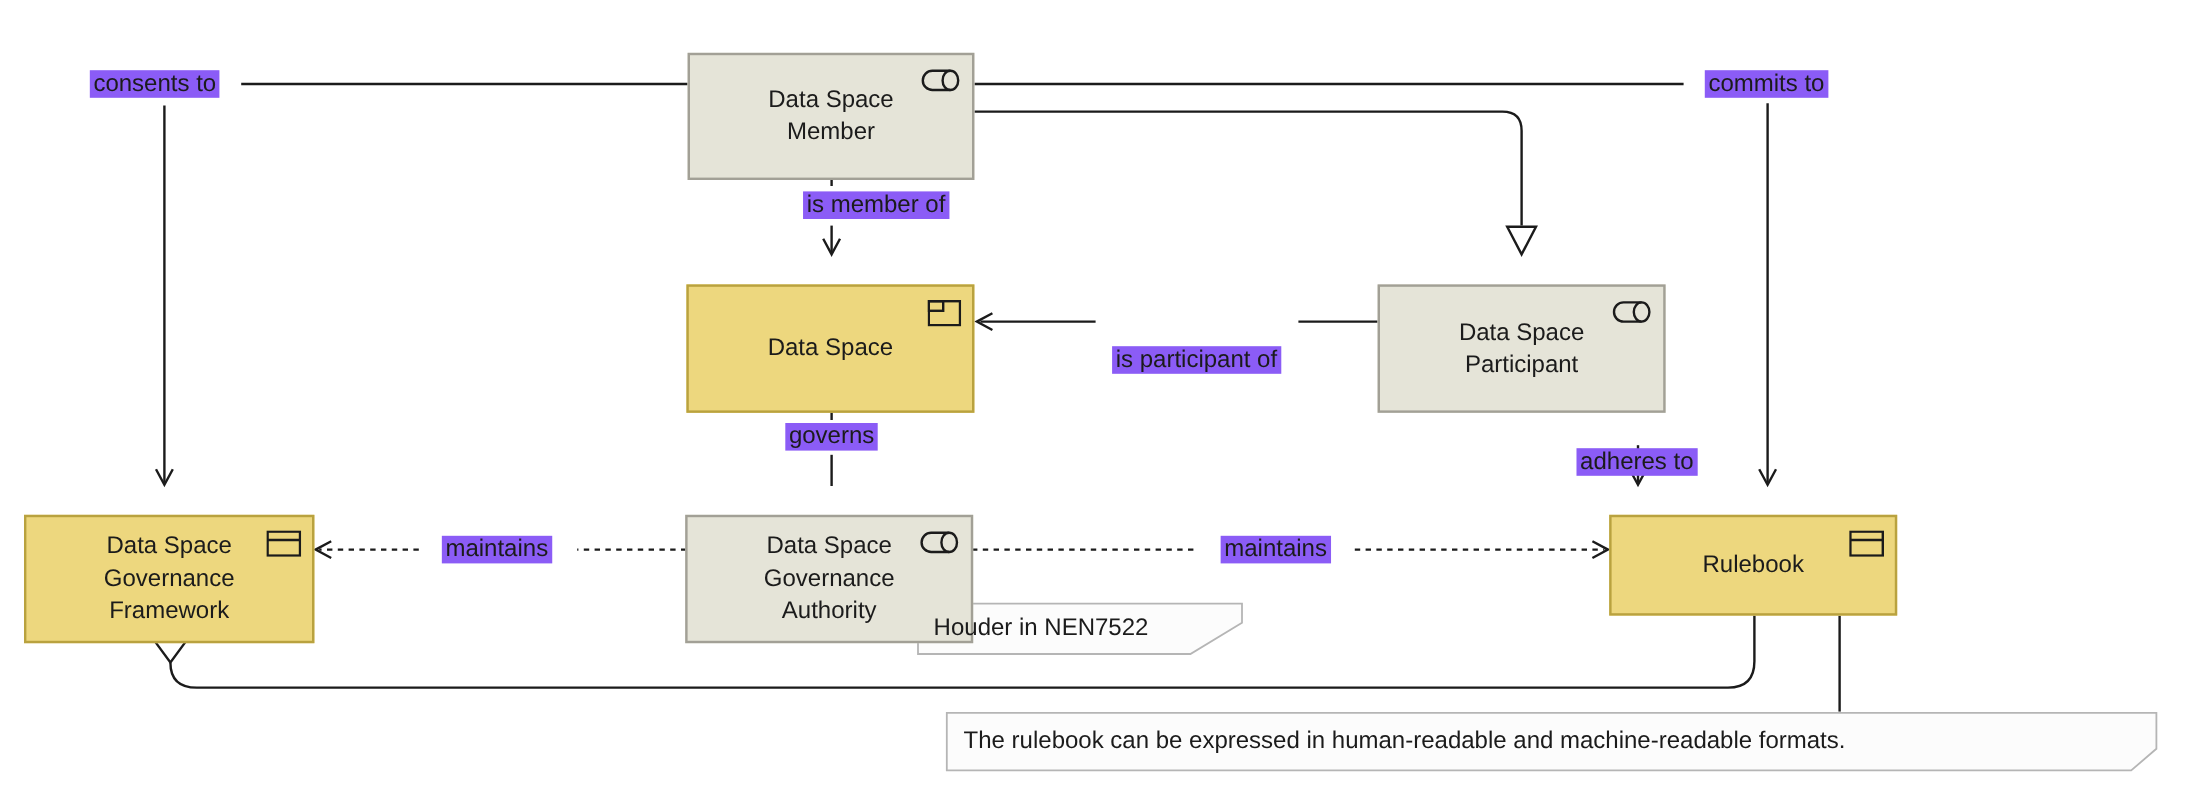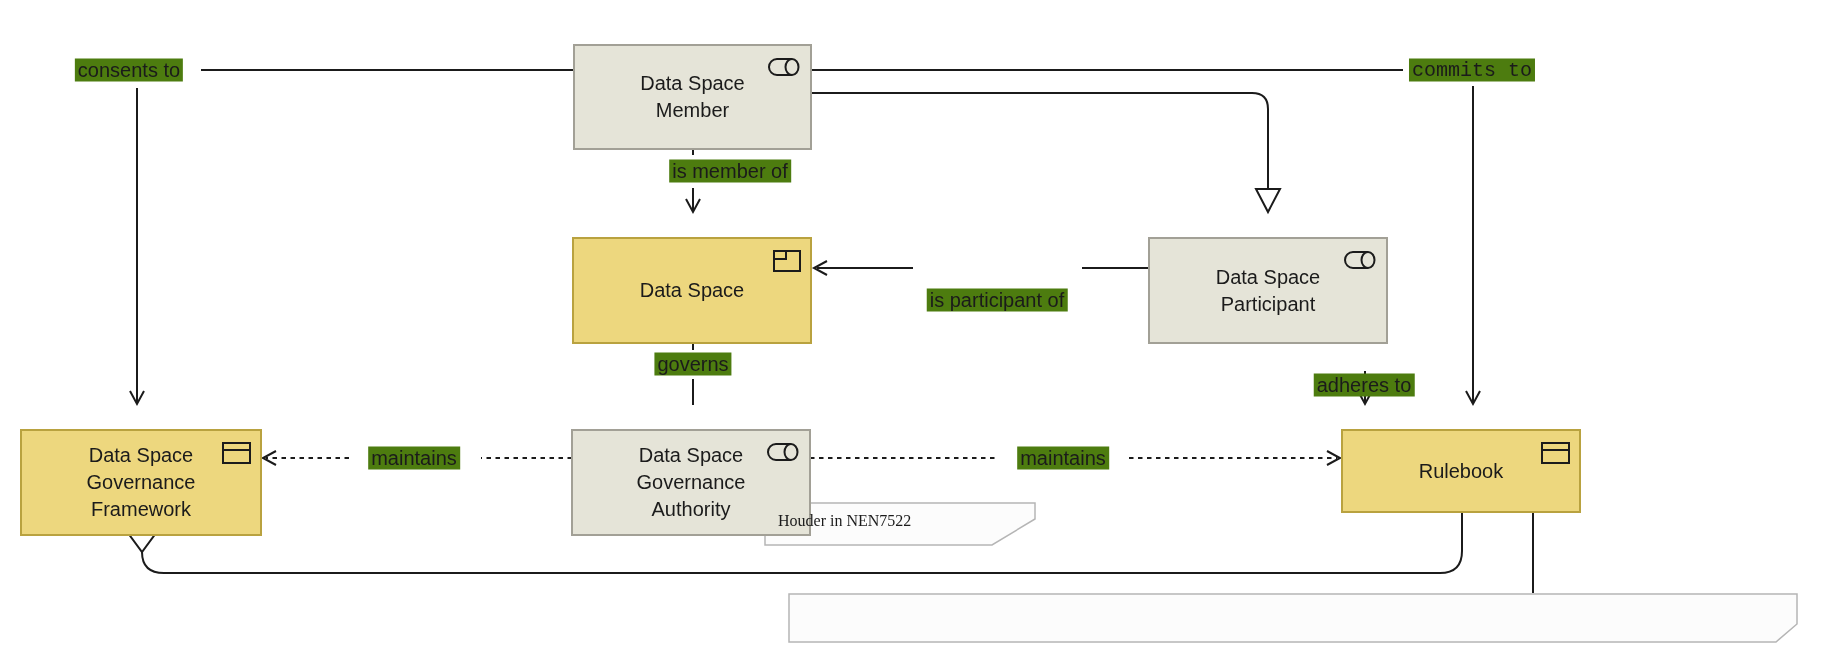--- a/index.html
+++ b/index.html
@@ -21,25 +21,25 @@
     white-space:pre-line;
     margin-top:24px;
   }
   .node-gray{background:#e5e4d8;border:2px solid #a2a096;}
   .node-yellow{background:#edd77e;border:2px solid #b9a23f;}
   .node-icon{position:absolute;right:9px;top:11px;}
   .edge-label{
     position:absolute;
     transform:translate(-50%,-50%);
     font-size:20px;white-space:nowrap;
-    background:#4d7c0f;padding:0 3px;
+    background:#8b5cf6;padding:0 3px;
   }
   .note-text{
     position:absolute;
-    font-size:16px;white-space:nowrap;font-family:Liberation Serif, serif;
+    font-size:20px;white-space:nowrap;
   }
   .node-label{width:100%;}
 </style>
 </head>
 <body>
 
 <div id="canvas">
 
   <svg id="wires" width="1842" height="666" viewBox="0 0 1842 666" fill="none" stroke="#1b1b1b" stroke-width="2">
 
@@ -158,23 +158,24 @@
 
   <div class="node node-yellow" style="left:1341px;top:405px;width:240px;height:84px;">
     <span class="node-label">Rulebook</span>
     <svg class="node-icon" width="29" height="22" viewBox="0 0 29 22" fill="none" stroke="#1b1b1b" stroke-width="2">
       <rect x="1" y="1" width="27" height="20"></rect>
       <path d="M 1 8 H 28"></path>
     </svg>
   </div>
 
   <div class="edge-label" style="left:129px;top:70px;">consents to</div>
-  <div class="edge-label" style="left:1472px;top:70px;font-family:Liberation Mono, monospace;">commits to</div>
+  <div class="edge-label" style="left:1472px;top:70px;">commits to</div>
   <div class="edge-label" style="left:730px;top:171px;">is member of</div>
   <div class="edge-label" style="left:997px;top:268px;margin-top:32px;">is participant of</div>
   <div class="edge-label" style="left:693px;top:364px;">governs</div>
   <div class="edge-label" style="left:1364px;top:357px;margin-top:28px;">adheres to</div>
   <div class="edge-label" style="left:414px;top:458px;">maintains</div>
   <div class="edge-label" style="left:1063px;top:458px;">maintains</div>
 
   <div class="note-text" style="left:778px;top:512px;">Houder in NEN7522</div>
+  <div class="note-text" style="left:803px;top:606px;">The rulebook can be expressed in human-readable and machine-readable formats.</div>
 
 </div>
 
 </body></html>

